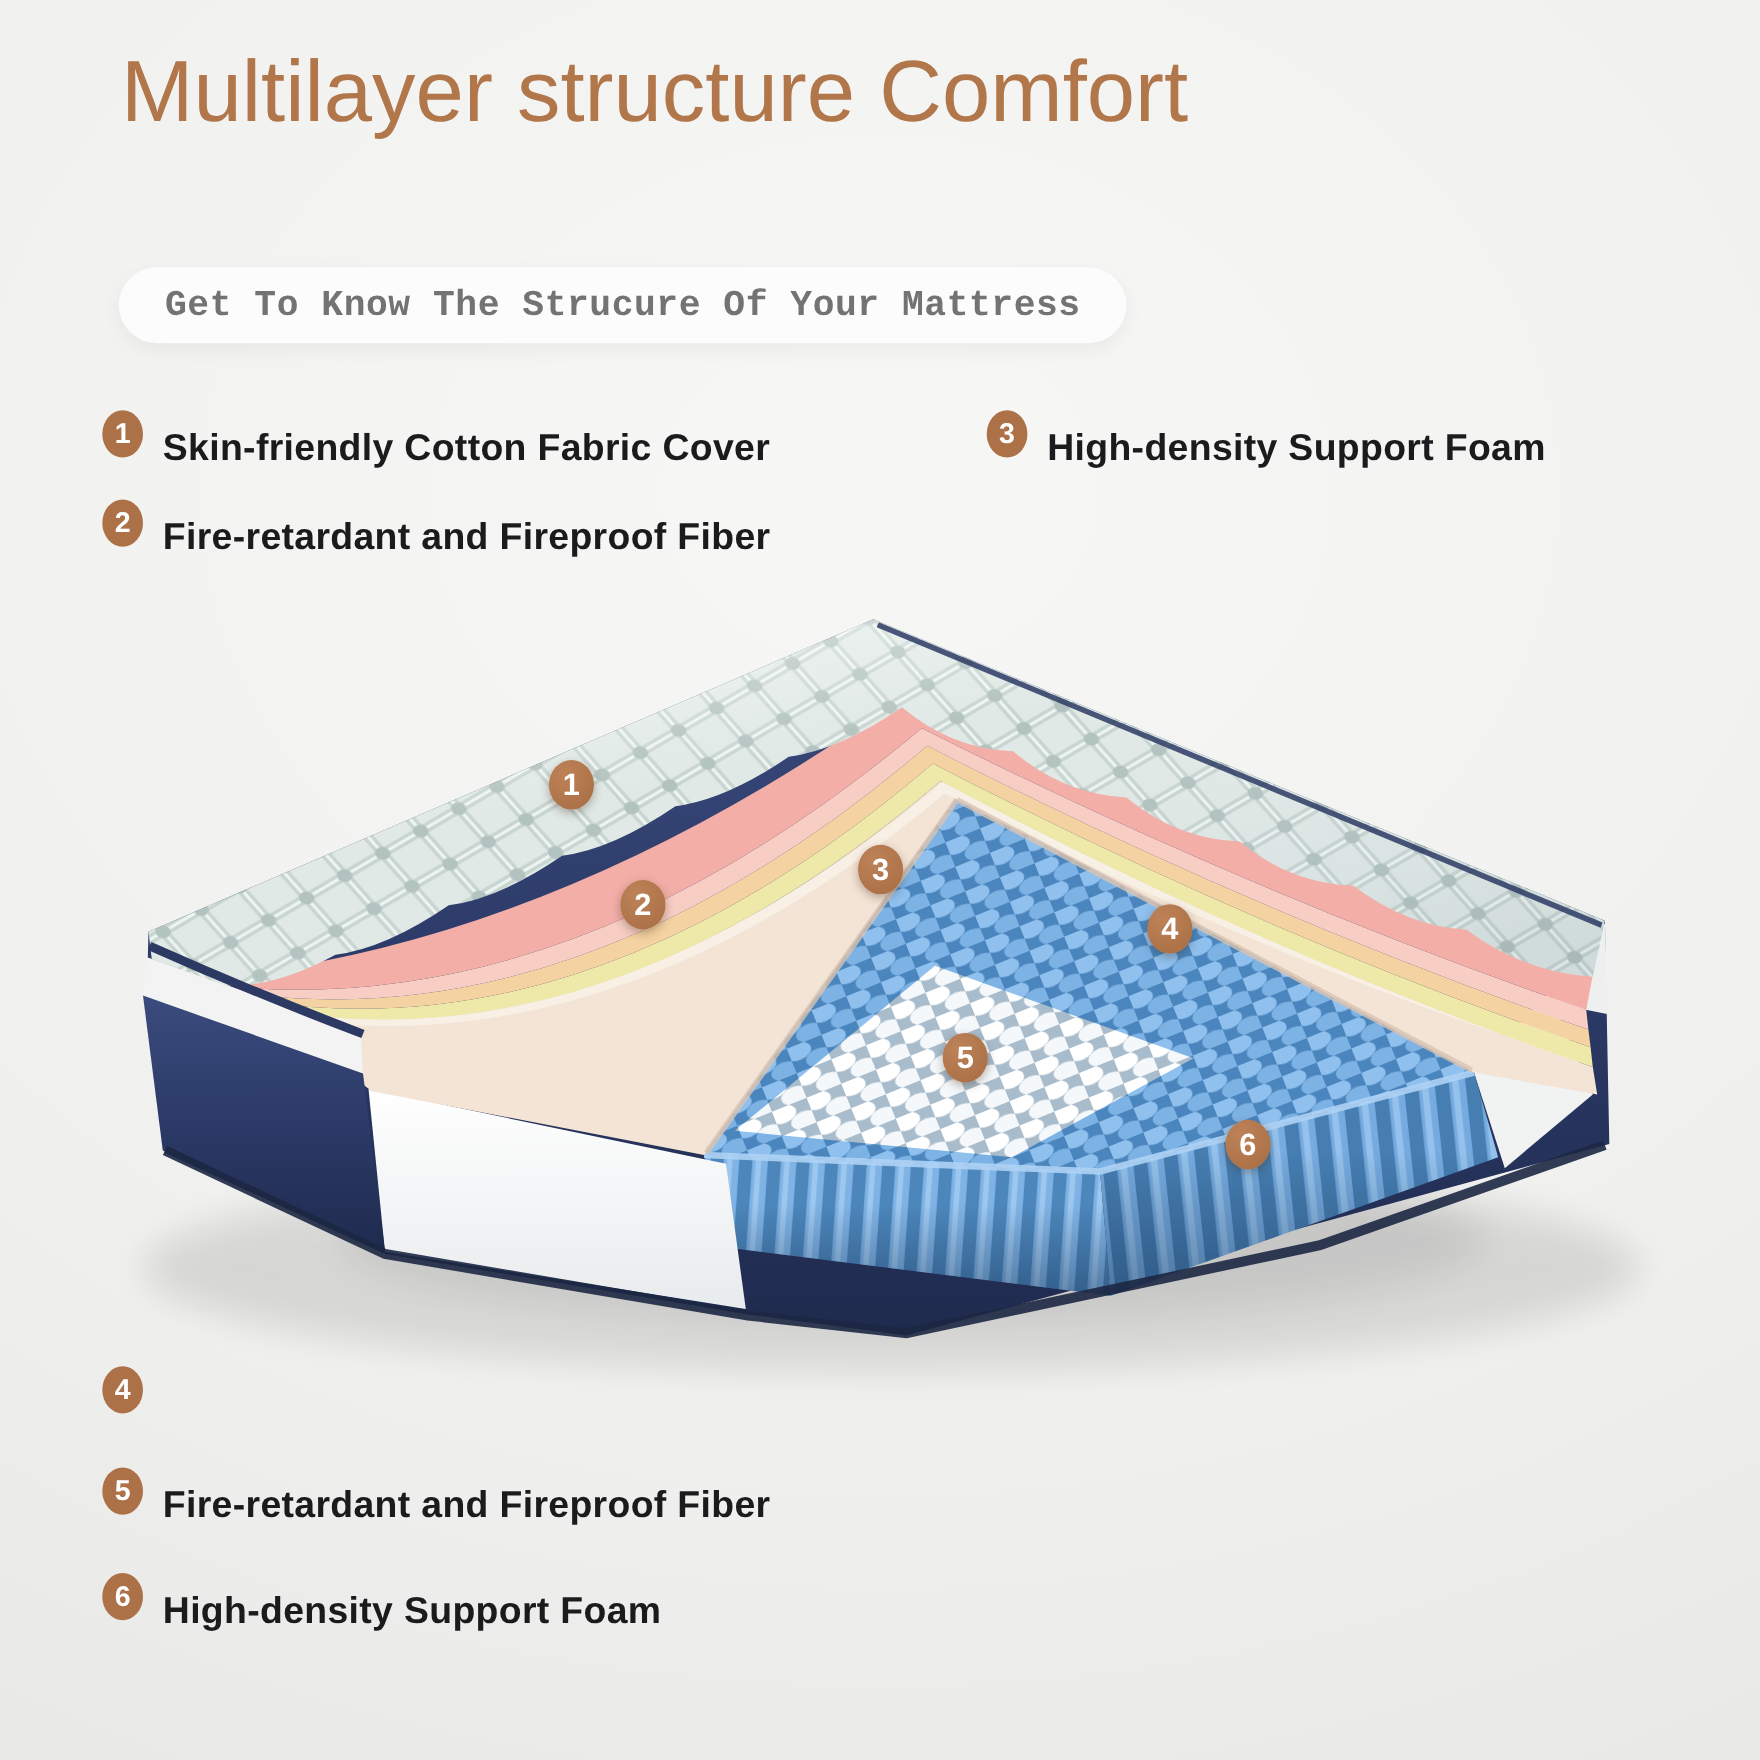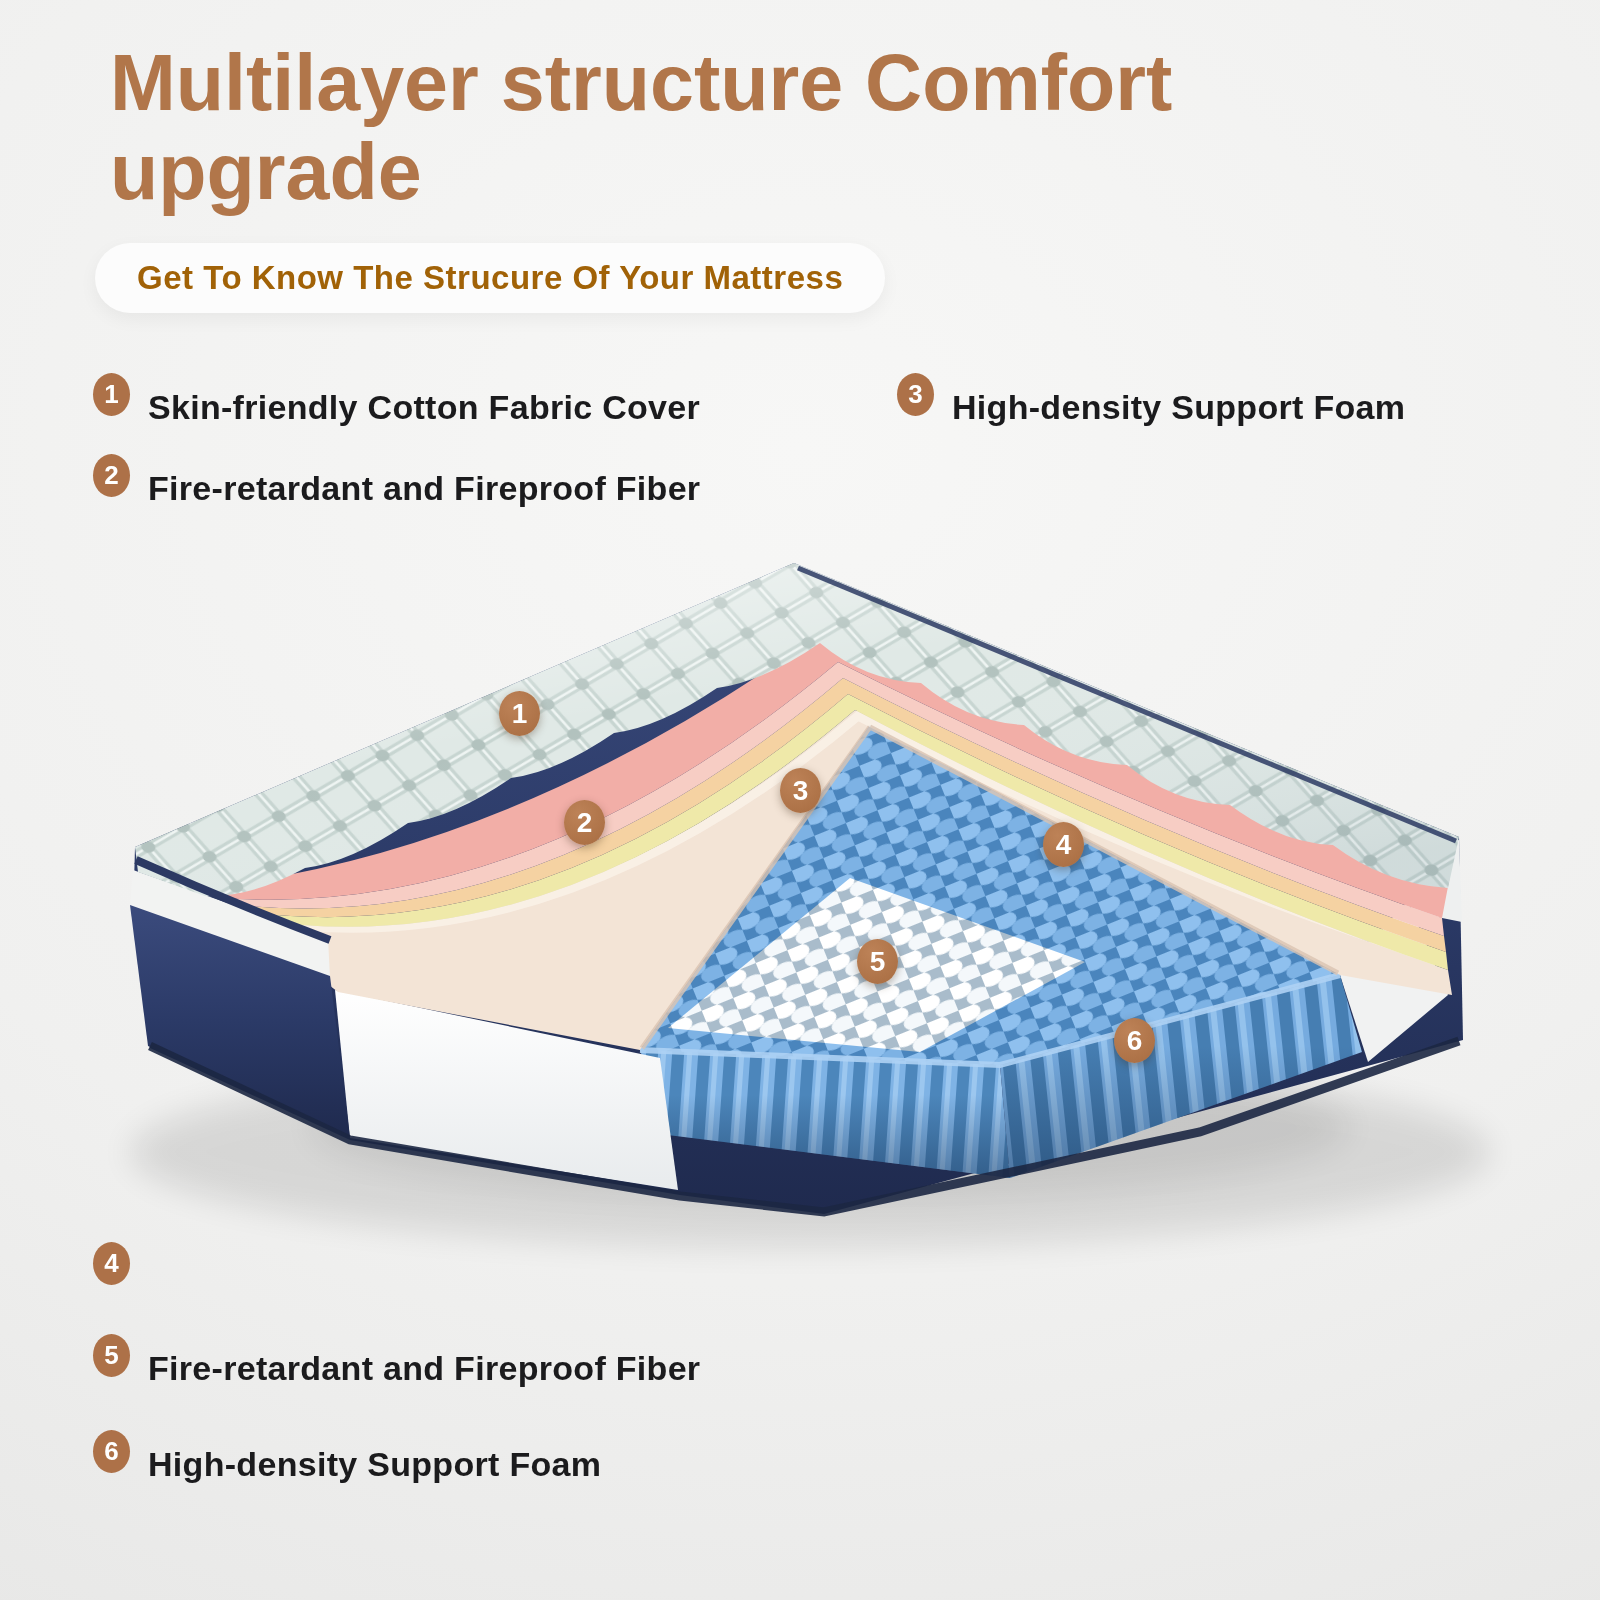--- a/index.html
+++ b/index.html
@@ -3,30 +3,31 @@
 <meta charset="utf-8">
 <style>
   html,body{margin:0;padding:0;background:#e9e9e8;}
   .page{
     position:relative; width:1600px; height:1600px; overflow:hidden;
     background: radial-gradient(120% 95% at 50% 28%, #f7f7f6 0%, #f0f0ef 55%, #e5e5e4 100%);
     font-family:"Liberation Sans", sans-serif;
   }
   .title{
     position:absolute; left:110px; top:38px;
-    font-size:79px; font-weight:bold; color:#b1764a;
+    font-size:79px; font-weight:normal; color:#b1764a;
     line-height:1.13; letter-spacing:0px;
   }
   .title span{display:block;}
   .pill{
-    position:absolute; left:95px; top:243px;
+    position:absolute; left:108px; top:243px;
     background:#fcfcfc; border-radius:40px; padding:16px 42px;
-    font-size:33px; font-weight:bold; color:#a16207; letter-spacing:.5px;
+    font-size:33px; font-weight:bold; color:#737373; letter-spacing:.5px;
     box-shadow:0 6px 18px rgba(0,0,0,.05);
     white-space:nowrap;
+    font-family:Liberation Mono, monospace;
   }
   .legend-item{position:absolute; display:flex; align-items:center; gap:18px;}
   .legend-badge{
     width:37px; height:43px; border-radius:50%;
     background:#ad7148; color:#fff; font-size:26px; font-weight:bold;
     display:flex; align-items:center; justify-content:center; flex:0 0 auto;
   }
   .legend-label{font-size:34px; color:#1b1b1d; font-weight:600; letter-spacing:.3px; white-space:nowrap;margin-top:26px;}
   .diagram{position:absolute; left:0; top:0; width:1600px; height:1600px;}
   .callout{
@@ -38,21 +39,20 @@
     box-shadow:0 3px 9px rgba(60,40,20,.35);
   }
 </style>
 </head>
 <body>
 
 <div class="page">
 
   <div class="title">
     <span>Multilayer structure Comfort</span>
-    <span>upgrade</span>
   </div>
 
   <div class="pill">Get To Know The Strucure Of Your Mattress</div>
 
   <div class="legend-item" style="left:93px; top:362px;">
     <span class="legend-badge">1</span>
     <span class="legend-label">Skin-friendly Cotton Fabric Cover</span>
   </div>
   <div class="legend-item" style="left:93px; top:443px;">
     <span class="legend-badge">2</span>

